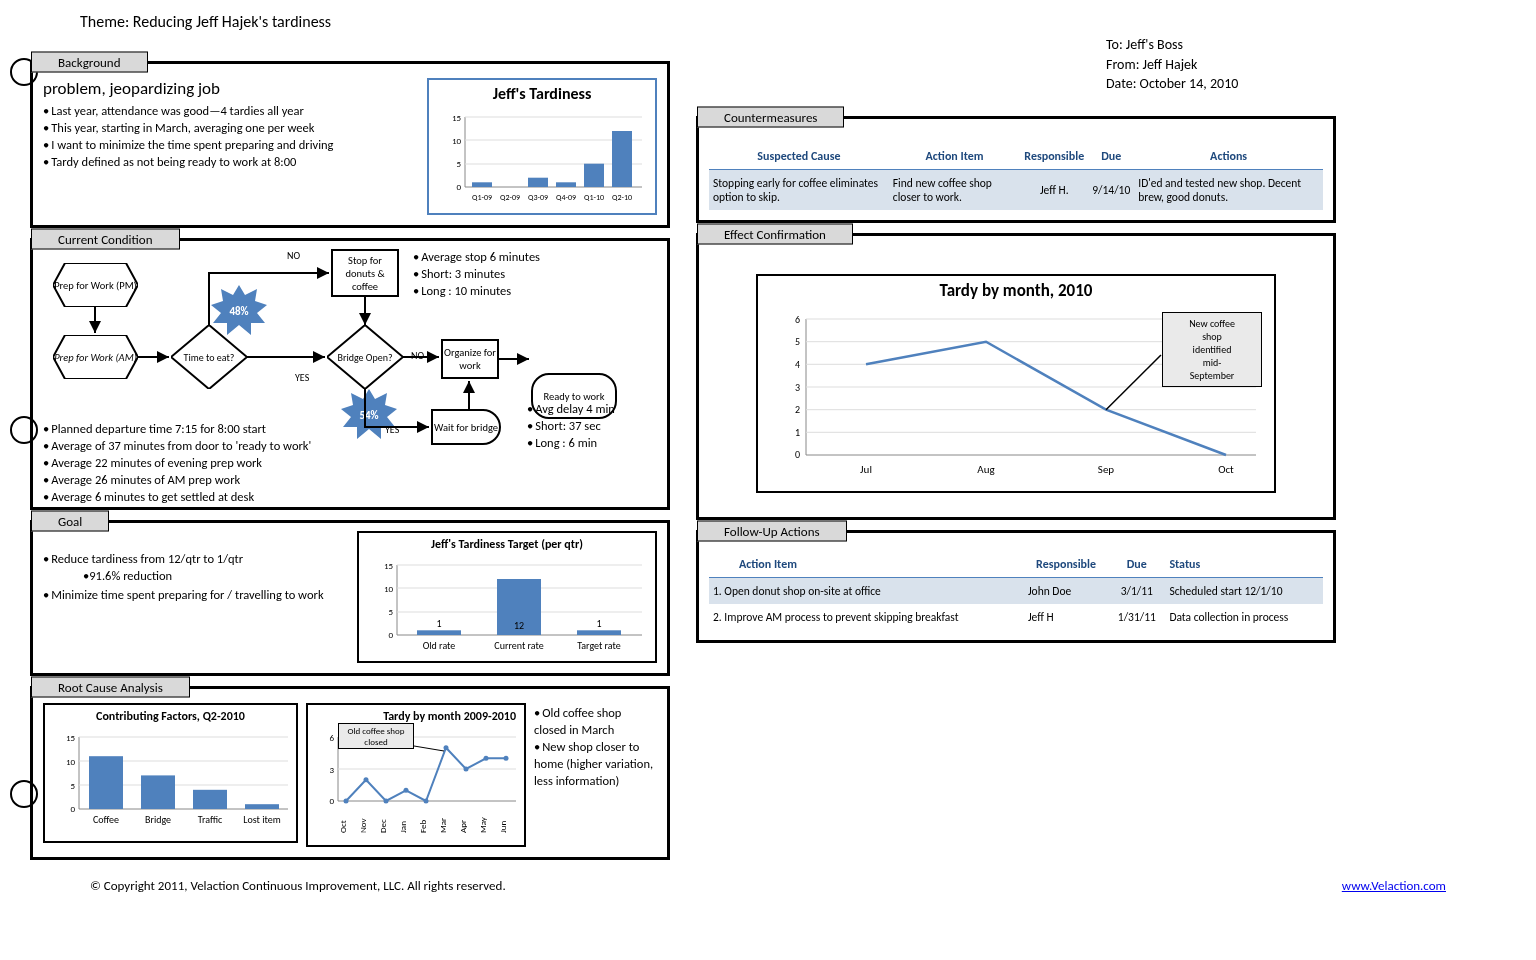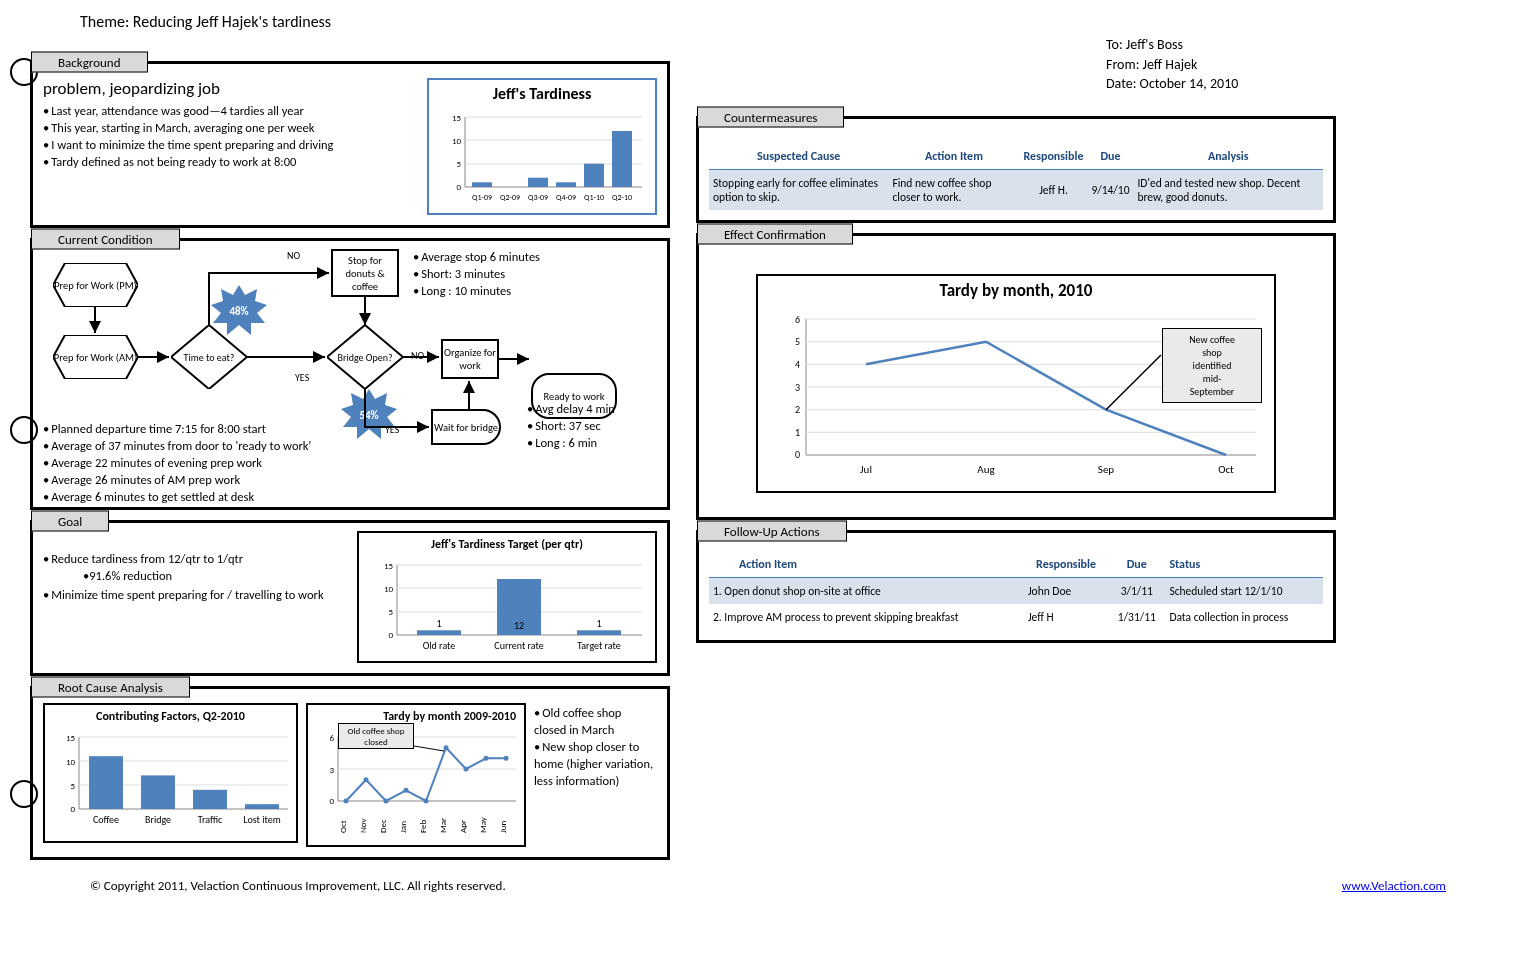--- a/index.html
+++ b/index.html
@@ -120,21 +120,21 @@
       <div style="position:relative; height:172px;">
 
         <svg style="position:absolute; left:10px; top:14px;" width="85" height="44">
             <polygon points="12,0 73,0 85,22 73,44 12,44 0,22" fill="#fff" stroke="#000" stroke-width="2"></polygon>
           </svg>
         <div style="position:absolute; left:10px; top:14px; width:85px; height:44px; display:flex; align-items:center; justify-content:center; font-size:10.5px; text-align:center;">Prep for Work (PM)</div>
 
         <svg style="position:absolute; left:10px; top:86px;" width="85" height="44">
             <polygon points="12,0 73,0 85,22 73,44 12,44 0,22" fill="#fff" stroke="#000" stroke-width="2"></polygon>
           </svg>
-        <div style="position:absolute; left:10px; top:86px; width:85px; height:44px; display:flex; align-items:center; justify-content:center; font-size:10.5px; text-align:right;">Prep for Work (AM)</div>
+        <div style="position:absolute; left:10px; top:86px; width:85px; height:44px; display:flex; align-items:center; justify-content:center; font-size:10.5px; text-align:right;font-style:italic;">Prep for Work (AM)</div>
 
         <svg style="position:absolute; left:128px; top:76px;" width="76" height="64">
             <polygon points="38,0 76,32 38,64 0,32" fill="#fff" stroke="#000" stroke-width="2"></polygon>
           </svg>
         <div style="position:absolute; left:128px; top:76px; width:76px; height:64px; display:flex; align-items:center; justify-content:center; font-size:10px; text-align:center;">Time to eat?</div>
 
         <svg style="position:absolute; left:168px; top:36px;" width="56" height="52">
             <polygon points="28,0 34,10 46,4 44,16 56,20 46,28 54,38 40,38 40,50 28,40 16,50 16,38 2,38 10,28 0,20 12,16 10,4 22,10" fill="#4f81bd"></polygon>
           </svg>
         <div style="position:absolute; left:168px; top:36px; width:56px; height:52px; color:#fff; font-weight:bold; display:flex; align-items:center; justify-content:center; font-size:11px;">48%</div>
@@ -315,21 +315,21 @@
 
     <div class="box" style="padding-top:24px;">
       <div class="box-title">Countermeasures</div>
       <table class="tbl">
         <tbody>
             <tr>
               <th>Suspected Cause</th>
               <th>Action Item</th>
               <th>Responsible</th>
               <th>Due</th>
-              <th>Analysis</th>
+              <th>Actions</th>
             </tr>
         <tr class="band">
           <td style="text-align:left;">Stopping early for coffee eliminates option to skip.</td>
           <td style="text-align:left;">Find new coffee shop closer to work.</td>
           <td>Jeff H.</td>
           <td>9/14/10</td>
           <td style="text-align:left;">ID'ed and tested new shop. Decent brew, good donuts.</td>
         </tr>
       </tbody>
         </table>
@@ -362,21 +362,21 @@
 
           <polyline fill="none" stroke="#4f81bd" stroke-width="2.5" points="100,59.3 220,36.7 340,104.7 460,150"></polyline>
           <line x1="340" y1="104.7" x2="395" y2="50" stroke="#000" stroke-width="1.5"></line>
           <g font-size="11">
               <text x="100" y="168" text-anchor="middle">Jul</text>
               <text x="220" y="168" text-anchor="middle">Aug</text>
               <text x="340" y="168" text-anchor="middle">Sep</text>
               <text x="460" y="168" text-anchor="middle">Oct</text>
             </g>
         </svg>
-        <div style="position:absolute; right:12px; top:52px; border:1px solid #000; background:#eaeaea; padding:4px 20px; font-size:10px; width:100px; text-align:center;">New coffee shop identified mid-September</div>
+        <div style="position:absolute; right:12px; top:36px; border:1px solid #000; background:#eaeaea; padding:4px 20px; font-size:10px; width:100px; text-align:center;">New coffee shop identified mid-September</div>
       </div>
     </div>
 
     <div class="box" style="padding-top:18px;">
       <div class="box-title">Follow-Up Actions</div>
       <table class="tbl">
         <tbody>
             <tr>
               <th style="text-align:left; padding-left:30px;">Action Item</th>
               <th>Responsible</th>

